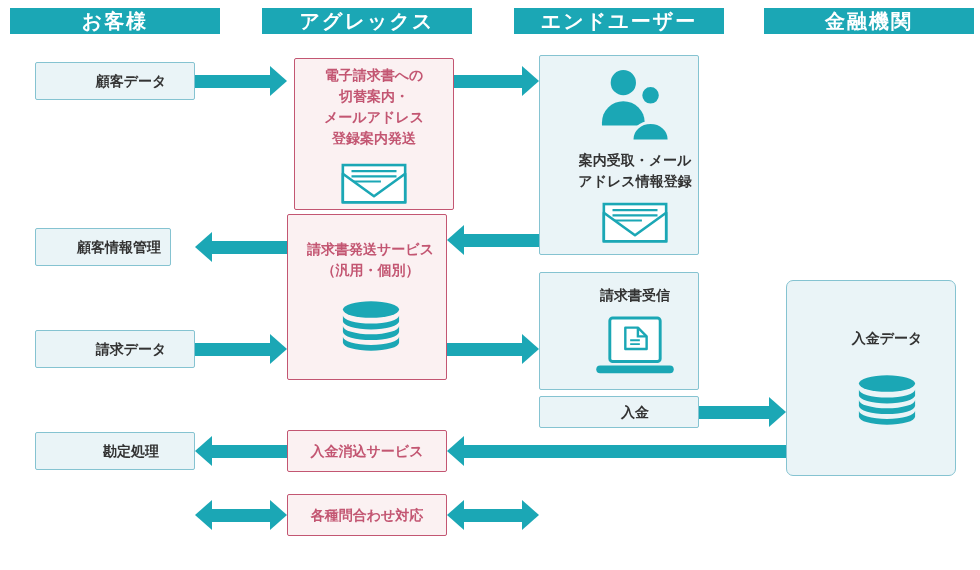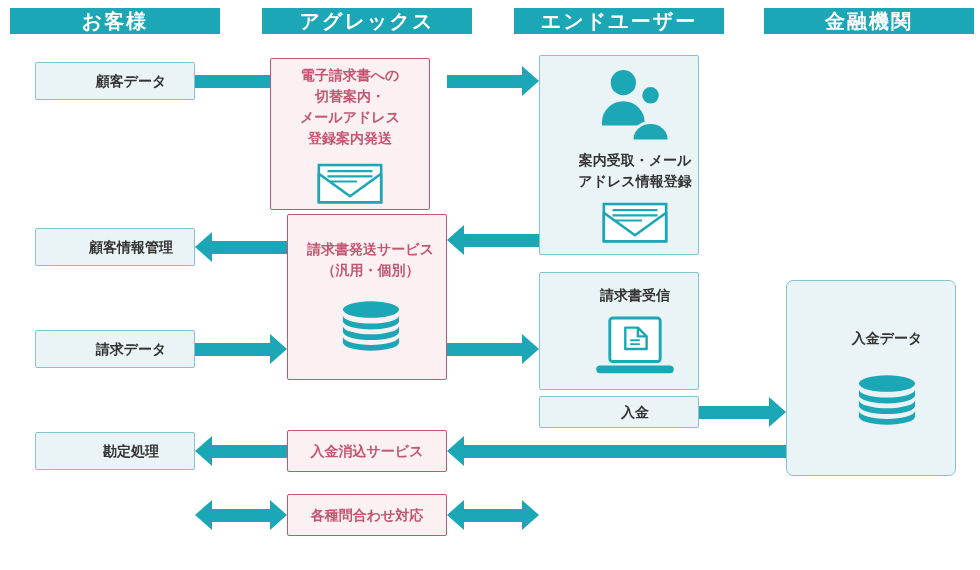--- a/index.html
+++ b/index.html
@@ -94,31 +94,31 @@
   </div>
   <div class="arrow" style="left:447px;top:500px;width:92px">
     <div class="head l"></div>
       <div class="shaft"></div>
       <div class="head r"></div>
   </div>
 
   <div class="box blue" style="left:35px;top:62px;width:160px;height:38px">
     <span class="t">顧客データ</span>
   </div>
-  <div class="box blue" style="left:35px;top:228px;width:160px;height:38px">
+  <div class="box blue" style="left:35px;top:228px;width:136px;height:38px">
     <span class="t">顧客情報管理</span>
   </div>
   <div class="box blue" style="left:35px;top:432px;width:160px;height:38px">
     <span class="t">勘定処理</span>
   </div>
   <div class="box blue" style="left:35px;top:330px;width:160px;height:38px">
     <span class="t">請求データ</span>
   </div>
 
-  <div class="box pink gap10" style="left:270px;top:58px;width:160px;height:152px">
+  <div class="box pink gap10" style="left:294px;top:58px;width:160px;height:152px">
     <span class="t">電子請求書への
 切替案内・
 メールアドレス
 登録案内発送</span>
     <svg class="icon" width="66" height="45" viewBox="0 0 76 52">
       <rect x="2" y="7" width="72" height="43" fill="#fff" stroke="var(--teal)" stroke-width="3"></rect>
       <path d="M12 14 h52 M12 20 h52 M12 26 h34" stroke="var(--teal)" stroke-width="2.5" fill="none"></path>
       <path d="M2 17 L38 43 L74 17 V50 H2 z" fill="#fff" stroke="var(--teal)" stroke-width="3" stroke-linejoin="round"></path>
     </svg>
   </div>

